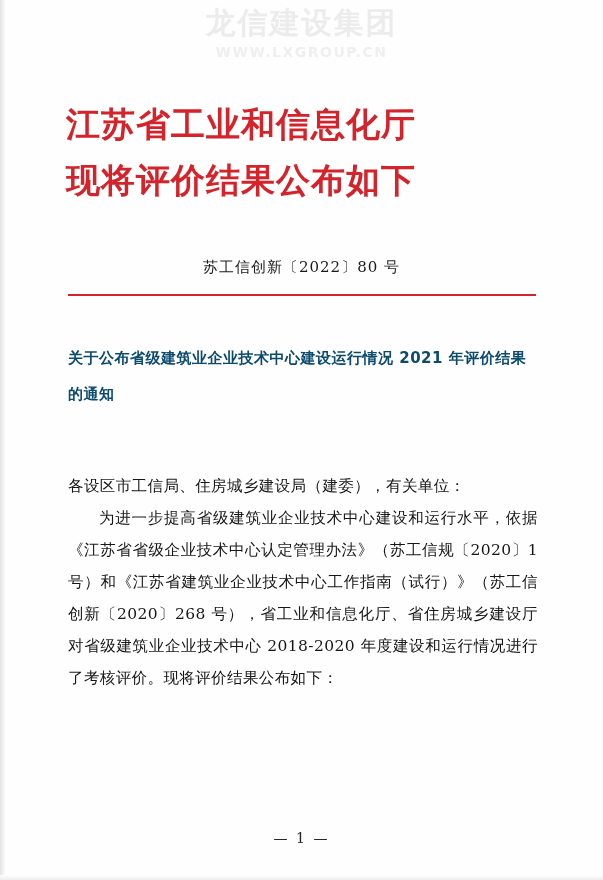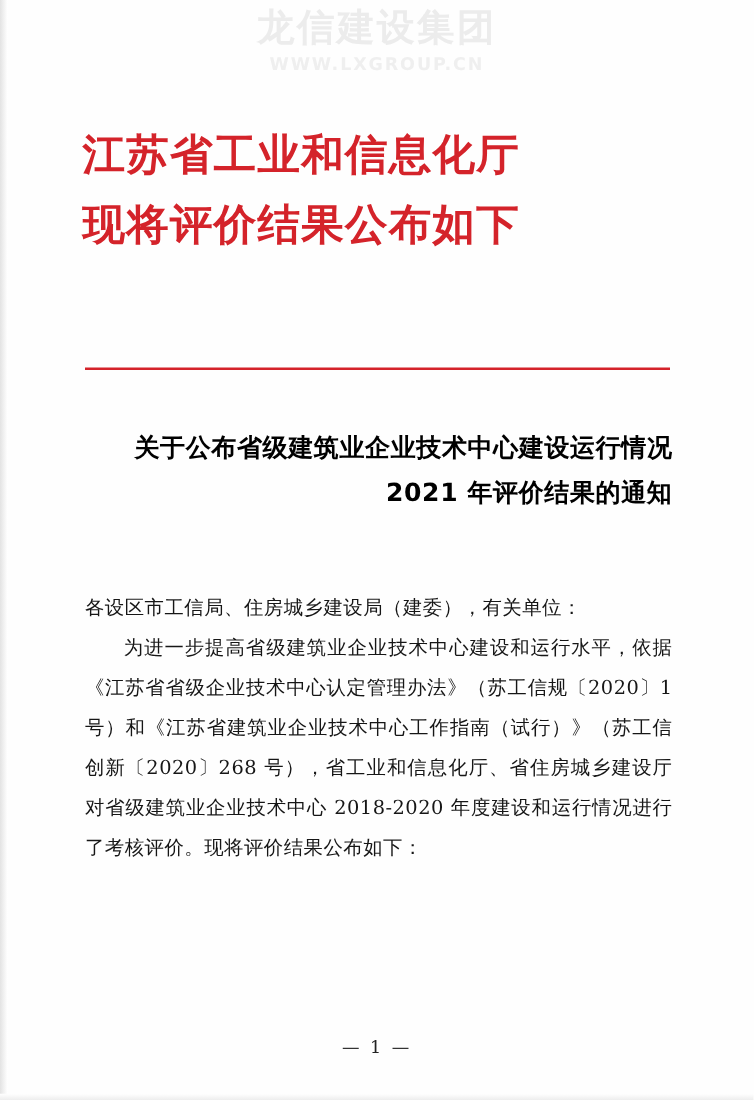--- a/index.html
+++ b/index.html
@@ -109,25 +109,25 @@
     height: 2px;
     background: #d4232a;
   }
 
   
   .doc-title {
     position: absolute;
     top: 340px;
     left: 68px;
     width: 470px;
-    text-align: right;
-    color: #000000;
-    font-family: "DejaVu Sans", sans-serif;
-    font-weight: bold;
-    font-size: 20px;
+    text-align: left;
+    color: #0c4a6e;
+    font-family: "DejaVu Sans", sans-serif;
+    font-weight: bold;
+    font-size: 15px;
     line-height: 36px;
     letter-spacing: 0.5px;
   }
 
   
   .body-text {
     position: absolute;
     top: 440px;
     left: 68px;
     width: 470px;
@@ -188,20 +188,21 @@
     <div class="wm-sub">WWW.LXGROUP.CN</div>
   </div>
 
   <div class="masthead">
     <div class="mast-lines">
       <div class="mast-line">江苏省工业和信息化厅</div>
       <div class="mast-line">现将评价结果公布如下</div>
     </div>
   </div>
 
+  <div class="docnum">苏工信创新〔2022〕80 号</div>
 
   <div class="red-rule"></div>
 
   <div class="doc-title">关于公布省级建筑业企业技术中心建设运行情况 2021 年评价结果的通知</div>
 
   <div class="body-text">
     <p>各设区市工信局、住房城乡建设局（建委），有关单位：</p>
     <p class="indent">为进一步提高省级建筑业企业技术中心建设和运行水平，依据《江苏省省级企业技术中心认定管理办法》（苏工信规〔2020〕1 号）和《江苏省建筑业企业技术中心工作指南（试行）》（苏工信创新〔2020〕268 号），省工业和信息化厅、省住房城乡建设厅对省级建筑业企业技术中心 2018-2020 年度建设和运行情况进行了考核评价。现将评价结果公布如下：</p>
   </div>
 

